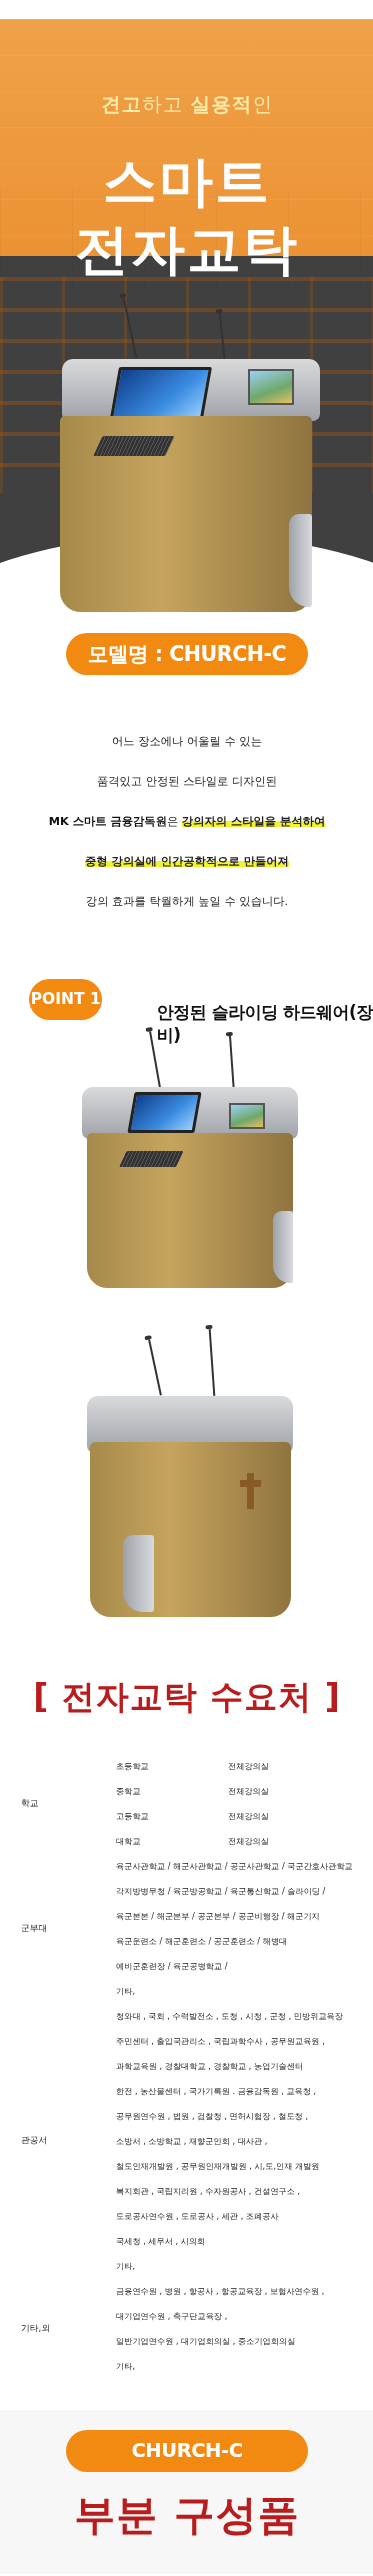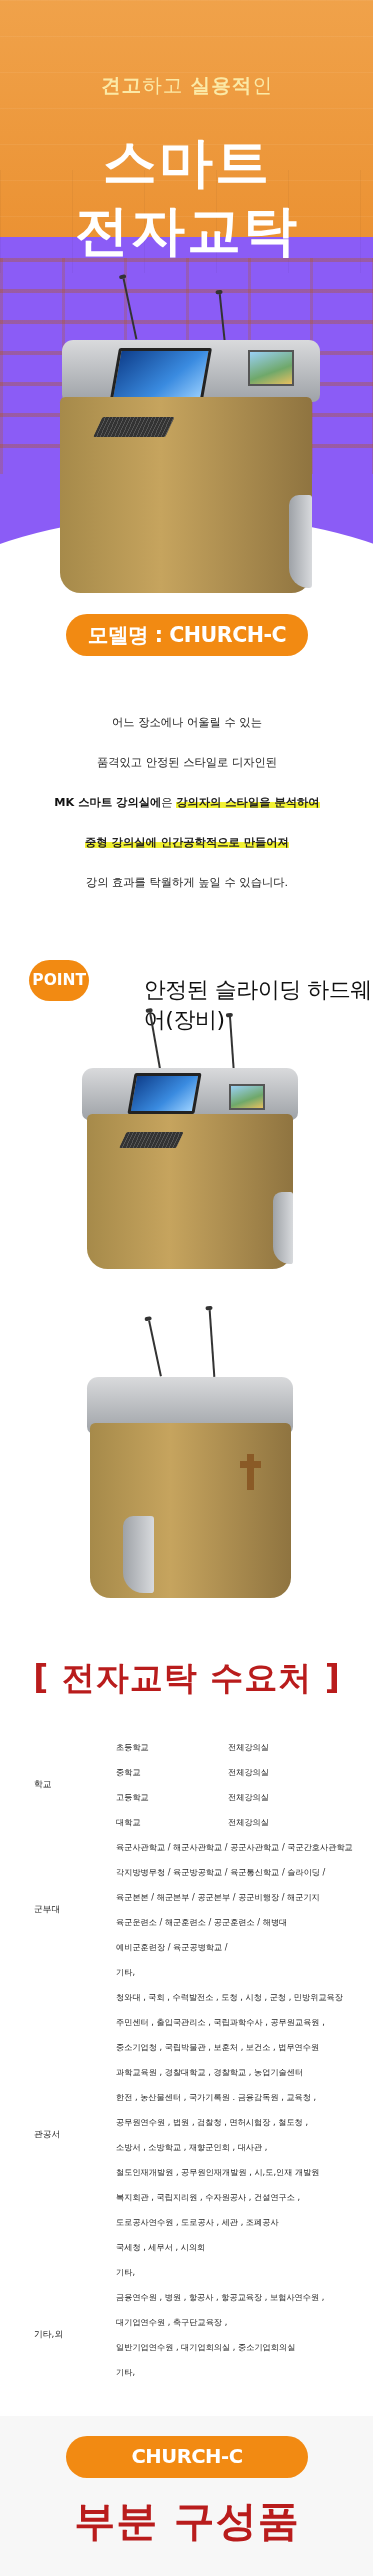--- a/index.html
+++ b/index.html
@@ -1,20 +1,20 @@
 <!DOCTYPE html>
 <html style="font-size:8.2px"><head>
 <meta charset="utf-8">
 <style>
   * { box-sizing: border-box; margin: 0; padding: 0; }
   body { width: 374px; background: #fff; font-family: "DejaVu Sans", "Liberation Sans", sans-serif; color: #111; }
   .page { width: 374px; position: relative; }
 
   
-  .hero { position: relative; height: 608px; background: #8b5cf6; overflow: hidden; }
+  .hero { position: relative; height: 608px; background: #404040; overflow: hidden; margin-top: 19px; }
   .hero .ceiling { position: absolute; left: 0; right: 0; top: 0; height: 237px;
     background: repeating-linear-gradient(180deg, rgba(255,255,255,0.06) 0 1px, transparent 1px 36px),
                 linear-gradient(180deg, #f0a24a 0%, #eb9233 100%); }
   .hero .wall { position: absolute; left: 0; right: 0; top: 170px; height: 103px;
     background: repeating-linear-gradient(90deg, rgba(0,0,0,0.04) 0 1px, transparent 1px 72px); }
   .hero .desks { position: absolute; left: 0; right: 0; top: 258px; height: 216px;
     background:
       repeating-linear-gradient(180deg, rgba(180,90,10,0.35) 0 4.1px, transparent 4.1px 31px),
       repeating-linear-gradient(90deg, rgba(180,90,10,0.25) 0 3.1px, transparent 3.1px 62px); }
   .hero .arc { position: absolute; left: -134px; right: -134px; top: 515px; height: 309px; background: #fff; border-radius: 50%; }
@@ -38,30 +38,30 @@
   
   .pill { display: block; margin: 0 auto; width: 242px; height: 42px; border-radius: 21px; background: #f28a12; color: #fff; font-weight: bold; font-size: 20.6px; text-align: center; line-height: 42px; letter-spacing: -0.5px; }
   .pill.small { height: 42px; font-size: 19.6px; }
 
   .intro { padding: 47px 8px 0; text-align: center; font-size: 11.3px; line-height: 40px; color: #222; }
   .intro .bold { font-weight: bold; color: #111; }
   .intro .hl { background: linear-gradient(180deg, transparent 45%, #f2f233 45%, #f2f233 92%, transparent 92%); font-weight: bold; }
 
   .point { display: flex; align-items: center; padding: 0 0 0 29px; height: 41px; margin-top: 30px; }
   .point .badge { width: 81px; height: 41px; border-radius: 20.6px; background: #f28a12; color: #fff; font-weight: bold; font-size: 15.5px; line-height: 41px; text-align: center; }
-  .point .ptitle { margin-left: 14.4px; font-size: 22px; font-weight: normal; color: #111; letter-spacing: -0.5px; margin-top: 48px; }
+  .point .ptitle { margin-left: 14.4px; font-size: 17px; font-weight: bold; color: #111; letter-spacing: -0.5px; margin-top: 48px; }
 
   .product-img { position: relative; width: 374px; }
 
   .h-big { text-align: center; font-weight: bold; font-size: 33px; color: #b91c1c; letter-spacing: 1px; }
 
   
   .demand { margin: 34px 0 0; font-size: 8.2px; color: #222; }
   .demand .grp { display: flex; }
-  .demand .cat { width: 116px; padding-left: 34px; display: flex; align-items: center; font-size: 8.8px; }
+  .demand .cat { width: 116px; padding-left: 21px; display: flex; align-items: center; font-size: 8.8px; }
   .demand .lines { flex: 1; }
   .demand .line { height: 25px; line-height: 25px; display: flex; }
   .demand .line .a { width: 112px; }
 
   
   .parts-bg { background: #f7f7f7; padding: 20.6px 0 31px; margin-top: 31px; }
 </style>
 </head>
 <body>
 
@@ -93,21 +93,21 @@
     </div>
   </section>
 
   <div style="margin-top:6.2px;">
     <div class="pill">모델명 : CHURCH-C</div>
   </div>
 
   <section class="intro">
     <div>어느 장소에나 어울릴 수 있는</div>
     <div>품격있고 안정된 스타일로 디자인된</div>
-    <div><span class="bold">MK 스마트 강의실에</span><span>은 </span><span class="hl">강의자의 스타일을 분석하여</span></div>
+    <div><span class="bold">MK 스마트 금융감독원</span><span>은 </span><span class="hl">강의자의 스타일을 분석하여</span></div>
     <div><span class="hl">중형 강의실에 인간공학적으로 만들어져</span></div>
     <div>강의 효과를 탁월하게 높일 수 있습니다.</div>
   </section>
 
   <section class="point" style="margin-top:57px;gap:40px;">
     <div class="badge">POINT 1</div>
     <div class="ptitle">안정된 슬라이딩 하드웨어(장비)</div>
   </section>
 
   <section class="product-img" style="height:639px;">
@@ -164,21 +164,20 @@
           <div class="line">육군운련소 / 해군훈련소 / 공군훈련소 / 해병대</div>
           <div class="line">예비군훈련장 / 육군공병학교 /</div>
           <div class="line">기타,</div>
         </div>
       </div>
       <div class="grp">
         <div class="cat">관공서</div>
         <div class="lines">
           <div class="line">청와대 , 국회 , 수력발전소 , 도청 , 시청 , 군청 , 민방위교육장</div>
           <div class="line">주민센터 , 출입국관리소 , 국립과학수사 , 공무원교육원 ,</div>
-          <div class="line">중소기업청 , 국립박물관 , 보훈처 , 보건소 , 법무연수원</div>
           <div class="line">과학교육원 , 경찰대학교 , 경찰학교 , 농업기술센터</div>
           <div class="line">한전 , 농산물센터 , 국가기록원 . 금융감독원 , 교육청 ,</div>
           <div class="line">공무원연수원 , 법원 , 검찰청 , 면허시험장 , 철도청 ,</div>
           <div class="line">소방서 , 소방학교 , 재향군인회 , 대사관 ,</div>
           <div class="line">철도인재개발원 , 공무원인재개발원 , 시,도,인재 개발원</div>
           <div class="line">복지회관 , 국립지리원 , 수자원공사 , 건설연구소 ,</div>
           <div class="line">도로공사연수원 , 도로공사 , 세관 , 조폐공사</div>
           <div class="line">국세청 , 세무서 , 시의회</div>
           <div class="line">기타,</div>
         </div>

